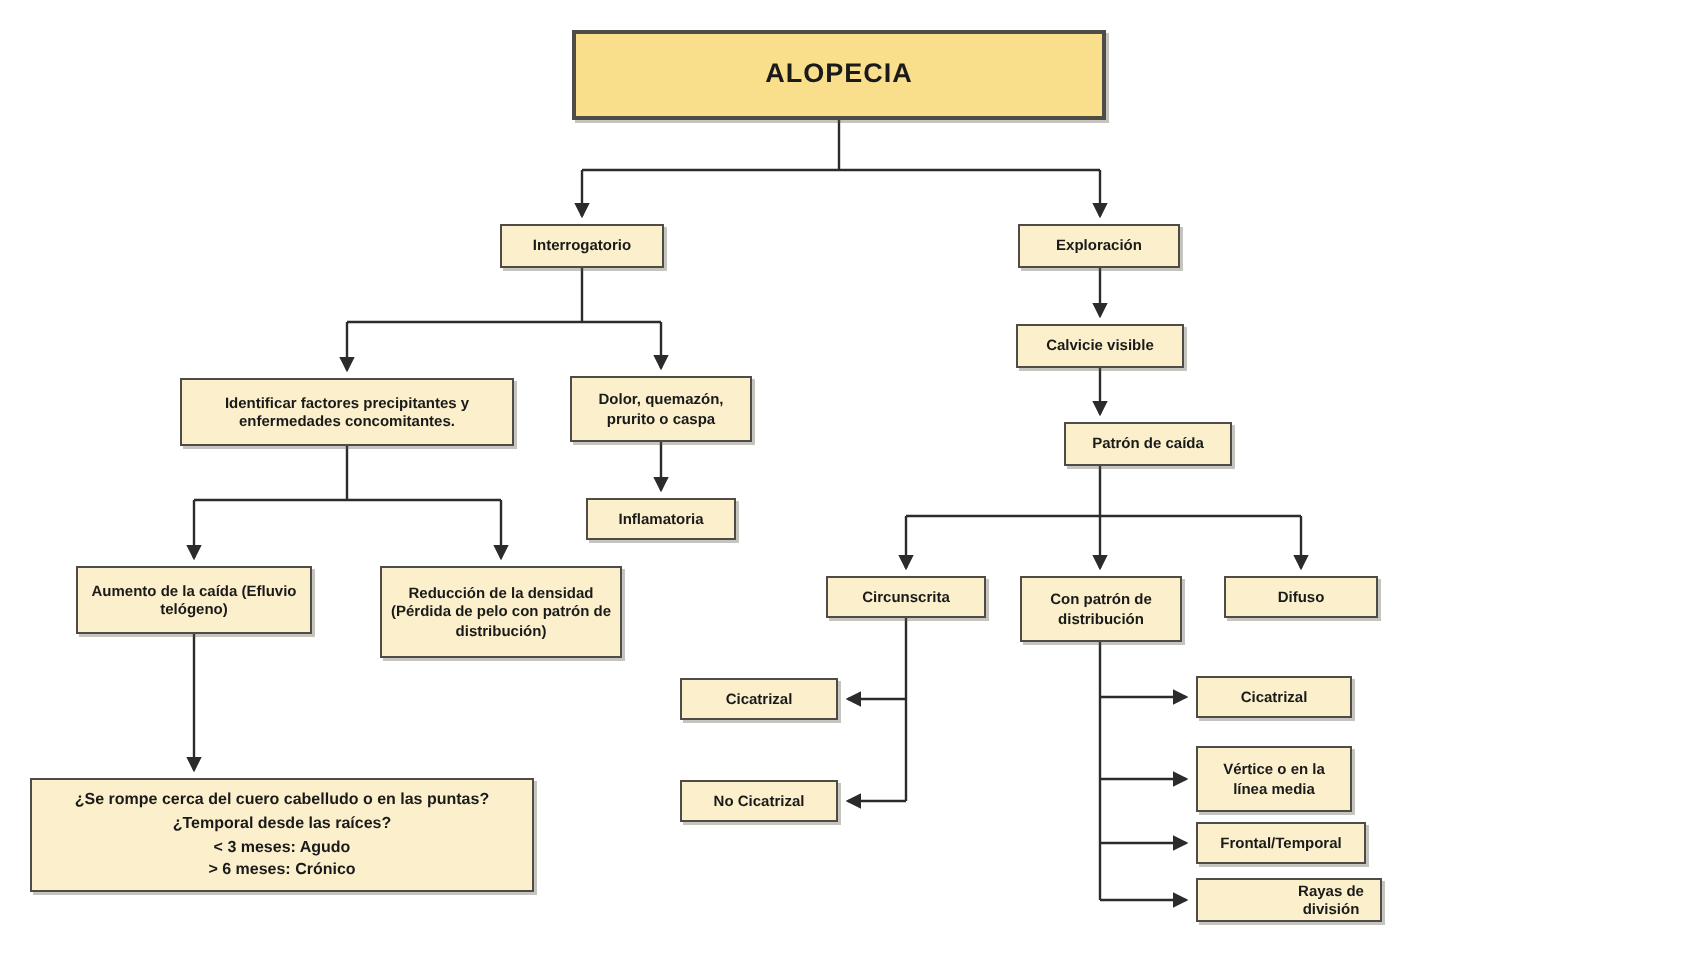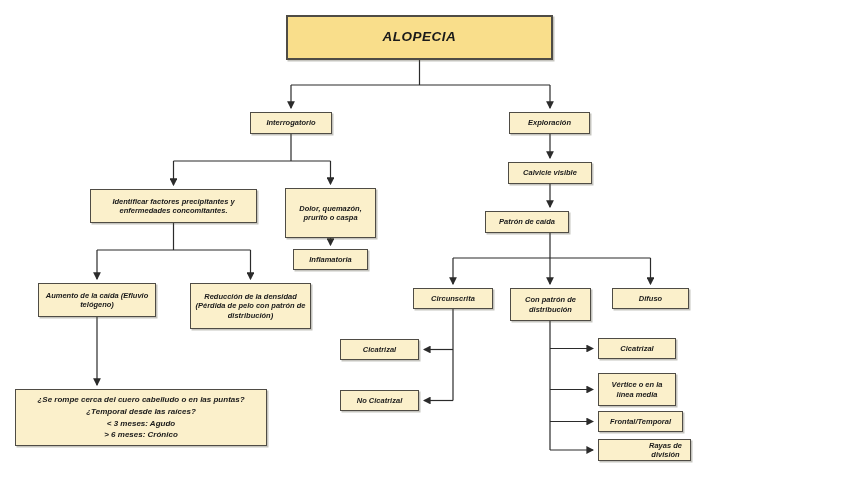--- a/index.html
+++ b/index.html
@@ -15,21 +15,20 @@
   .canvas{
     position:relative;width:848px;height:477px;background:#ffffff;overflow:hidden;
   }
   .wires{position:absolute;left:0;top:0;pointer-events:none;}
   .node{
     position:absolute;display:flex;flex-direction:column;align-items:center;justify-content:center;
     background:var(--node_fill);border:1.5px solid var(--border);
     box-shadow:1.5px 1.5px 0 rgba(90,85,70,.35);
     text-align:center;color:var(--ink);font-weight:bold;font-size:7.5px;line-height:1.25;
     padding:2px 3px;
-    font-style:italic;
   }
   .node.title-box{background:var(--title_fill);border-width:2px;padding:4px 6px;}
   .title-heading{font-size:13.5px;letter-spacing:.5px;}
   .title-sub{font-size:7.5px;margin-top:5px;}
   .q-line{white-space:nowrap;font-size:8px;line-height:1.45;}
 </style>
 </head>
 <body>
 
 <div class="canvas">
@@ -87,21 +86,21 @@
   </div>
 
   <div class="node" style="left:509px;top:112px;width:81px;height:22px;">
     <span>Exploración</span>
   </div>
 
   <div class="node" style="left:90px;top:189px;width:167px;height:34px;">
     <span>Identificar factores precipitantes y enfermedades concomitantes.</span>
   </div>
 
-  <div class="node" style="left:285px;top:188px;width:91px;height:50px;">
+  <div class="node" style="left:285px;top:188px;width:91px;height:33px;">
     <span>Dolor, quemazón, prurito o caspa</span>
   </div>
 
   <div class="node" style="left:293px;top:249px;width:75px;height:21px;">
     <span>Inflamatoria</span>
   </div>
 
   <div class="node" style="left:190px;top:283px;width:121px;height:46px;">
     <span>Reducción de la densidad (Pérdida de pelo con patrón de distribución)</span>
   </div>
@@ -114,21 +113,21 @@
     <div class="q-line">¿Se rompe cerca del cuero cabelludo o en las puntas?</div>
     <div class="q-line">¿Temporal desde las raíces?</div>
     <div class="q-line">&lt; 3 meses: Agudo</div>
     <div class="q-line">&gt; 6 meses: Crónico</div>
   </div>
 
   <div class="node" style="left:508px;top:162px;width:84px;height:22px;">
     <span>Calvicie visible</span>
   </div>
 
-  <div class="node" style="left:485px;top:211px;width:84px;height:22px;align-items:center;">
+  <div class="node" style="left:532px;top:211px;width:84px;height:22px;align-items:center;">
     <span>Patrón de caída</span>
   </div>
 
   <div class="node" style="left:413px;top:288px;width:80px;height:21px;">
     <span>Circunscrita</span>
   </div>
 
   <div class="node" style="left:510px;top:288px;width:81px;height:33px;">
     <span>Con patrón de distribución</span>
   </div>

